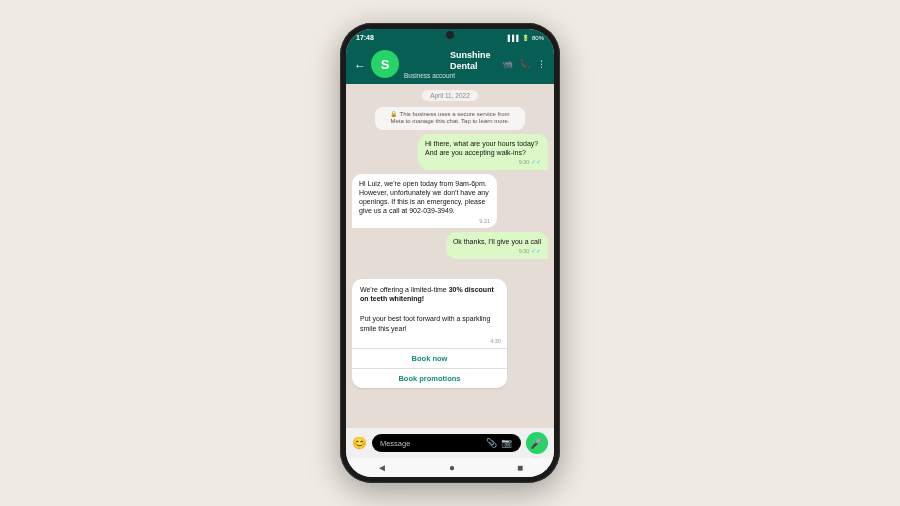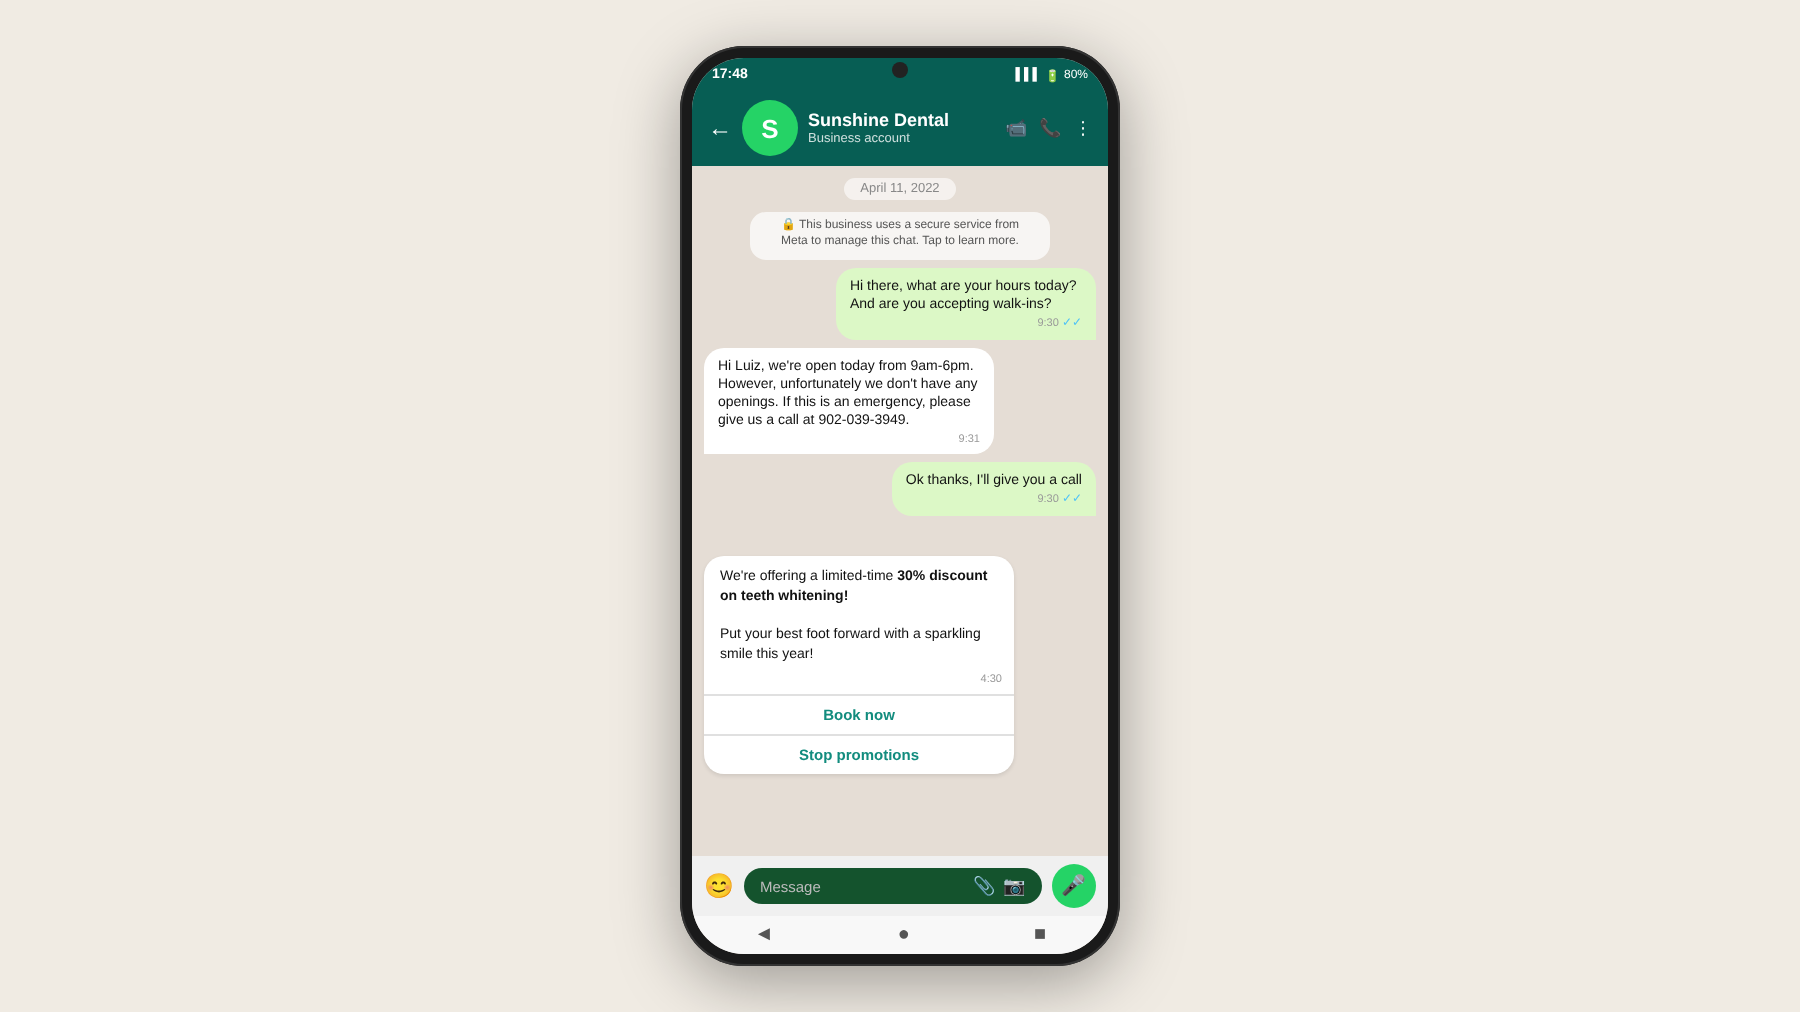--- a/index.html
+++ b/index.html
@@ -95,20 +95,21 @@
       flex-shrink: 0;
     }
     .contact-info {
       flex: 1;
     }
     .contact-name {
       color: #fff;
       font-size: 9px;
       font-weight: 600;
       line-height: 1.2;
+      margin-left: 46px;
     }
     .contact-status {
       color: rgba(255,255,255,0.8);
       font-size: 6.5px;
     }
     .header-icons {
       display: flex;
       gap: 6px;
       color: #fff;
       font-size: 9px;
@@ -225,21 +226,21 @@
     .input-bar {
       background: #f0f0f0;
       display: flex;
       align-items: center;
       padding: 4px 6px;
       gap: 5px;
       flex-shrink: 0;
     }
     .input-field {
       flex: 1;
-      background: #14532d;
+      background: #000000;
       border-radius: 20px;
       padding: 4px 8px;
       font-size: 7.5px;
       color: #999;
       display: flex;
       align-items: center;
       justify-content: space-between;
     }
     .mic-btn {
       width: 22px;
@@ -345,21 +346,21 @@
 
         <div class="promo-card">
           <div class="promo-text">
             We're offering a limited-time <strong>30% discount on teeth whitening!</strong><br><br>
             Put your best foot forward with a sparkling smile this year!
           </div>
           <div class="promo-time">
             <span>4:30</span>
           </div>
           <div class="promo-btn">Book now</div>
-          <div class="promo-btn">Stop promotions</div>
+          <div class="promo-btn">Book promotions</div>
         </div>
 
       </div>
 
       <div class="input-bar">
         <span style="font-size:12px;">😊</span>
         <div class="input-field">
           <span style="color:#bbb;font-size:7.5px;">Message</span>
           <div style="display:flex;gap:4px;">
             <span style="font-size:9px;">📎</span>

